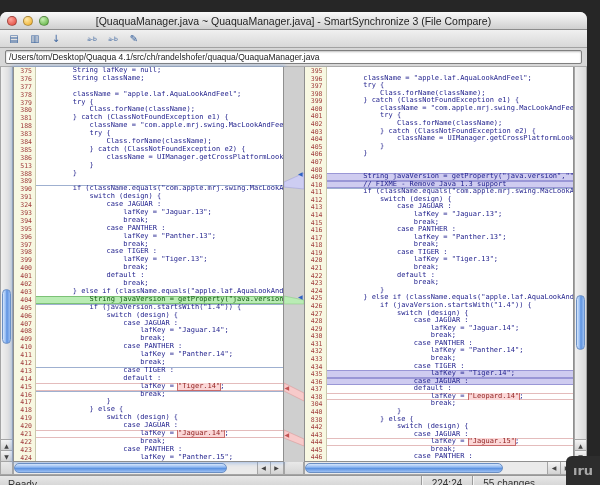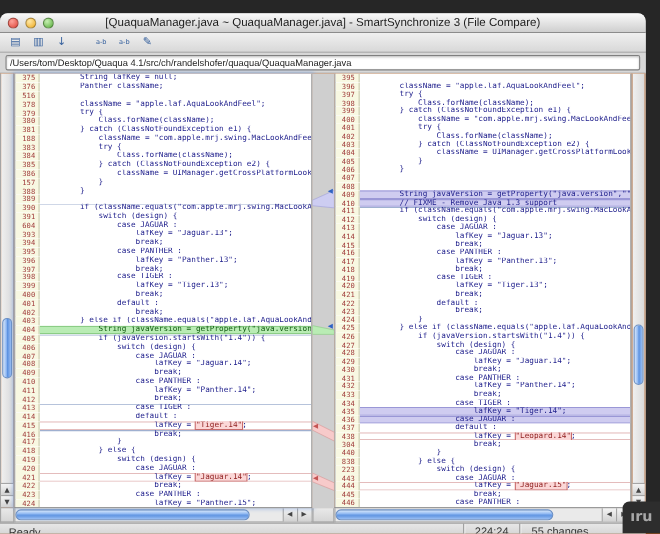--- a/index.html
+++ b/index.html
@@ -151,24 +151,24 @@
     </div>
 
     <div class="pane pane-left">
       <div class="lines">
           <div class="row">
             <span class="ln">375</span>
             <span class="code">        String lafKey = null;</span>
           </div>
           <div class="row">
             <span class="ln">376</span>
-            <span class="code">        Panther className;</span>
-          </div>
-          <div class="row">
-            <span class="ln">516</span>
+            <span class="code">        String className;</span>
+          </div>
+          <div class="row">
+            <span class="ln">377</span>
             <span class="code"></span>
           </div>
           <div class="row">
             <span class="ln">378</span>
             <span class="code">        className = "apple.laf.AquaLookAndFeel";</span>
           </div>
           <div class="row">
             <span class="ln">379</span>
             <span class="code">        try {</span>
           </div>
@@ -194,41 +194,41 @@
           </div>
           <div class="row">
             <span class="ln">385</span>
             <span class="code">            } catch (ClassNotFoundException e2) {</span>
           </div>
           <div class="row">
             <span class="ln">386</span>
             <span class="code">                className = UIManager.getCrossPlatformLookAndFeelClassName();</span>
           </div>
           <div class="row">
-            <span class="ln">157</span>
+            <span class="ln">513</span>
             <span class="code">            }</span>
           </div>
           <div class="row">
             <span class="ln">388</span>
             <span class="code">        }</span>
           </div>
           <div class="row">
             <span class="ln">389</span>
             <span class="code"></span>
           </div>
           <div class="row sep">
             <span class="ln">390</span>
             <span class="code">        if (className.equals("com.apple.mrj.swing.MacLookAndFeel")) {</span>
           </div>
           <div class="row">
             <span class="ln">391</span>
             <span class="code">            switch (design) {</span>
           </div>
           <div class="row">
-            <span class="ln">604</span>
+            <span class="ln">324</span>
             <span class="code">                case JAGUAR :</span>
           </div>
           <div class="row">
             <span class="ln">393</span>
             <span class="code">                    lafKey = "Jaguar.13";</span>
           </div>
           <div class="row">
             <span class="ln">394</span>
             <span class="code">                    break;</span>
           </div>
@@ -552,21 +552,21 @@
           </div>
           <div class="row">
             <span class="ln">440</span>
             <span class="code">                }</span>
           </div>
           <div class="row">
             <span class="ln">838</span>
             <span class="code">            } else {</span>
           </div>
           <div class="row">
-            <span class="ln">223</span>
+            <span class="ln">442</span>
             <span class="code">                switch (design) {</span>
           </div>
           <div class="row">
             <span class="ln">443</span>
             <span class="code">                    case JAGUAR :</span>
           </div>
           <div class="row tokline">
             <span class="ln">444</span>
             <span class="code">                        lafKey = <span class="tok">"Jaguar.15"</span>;</span>
           </div>

